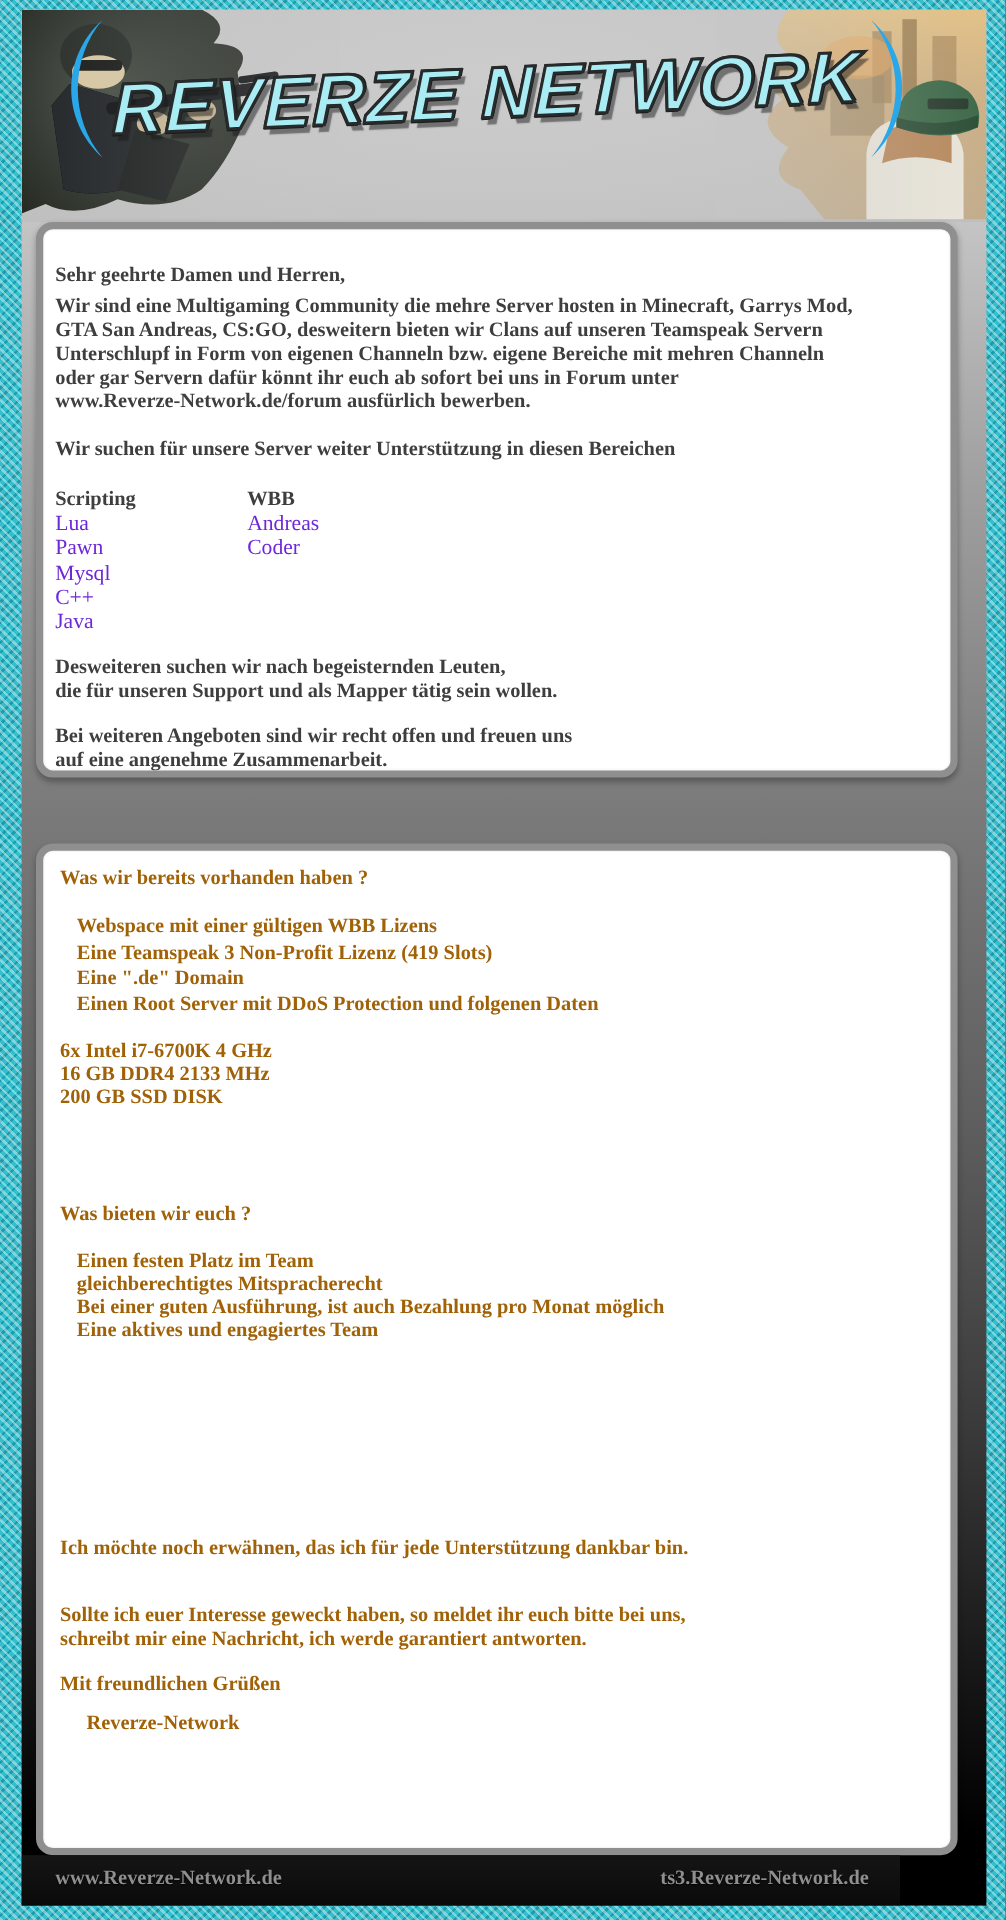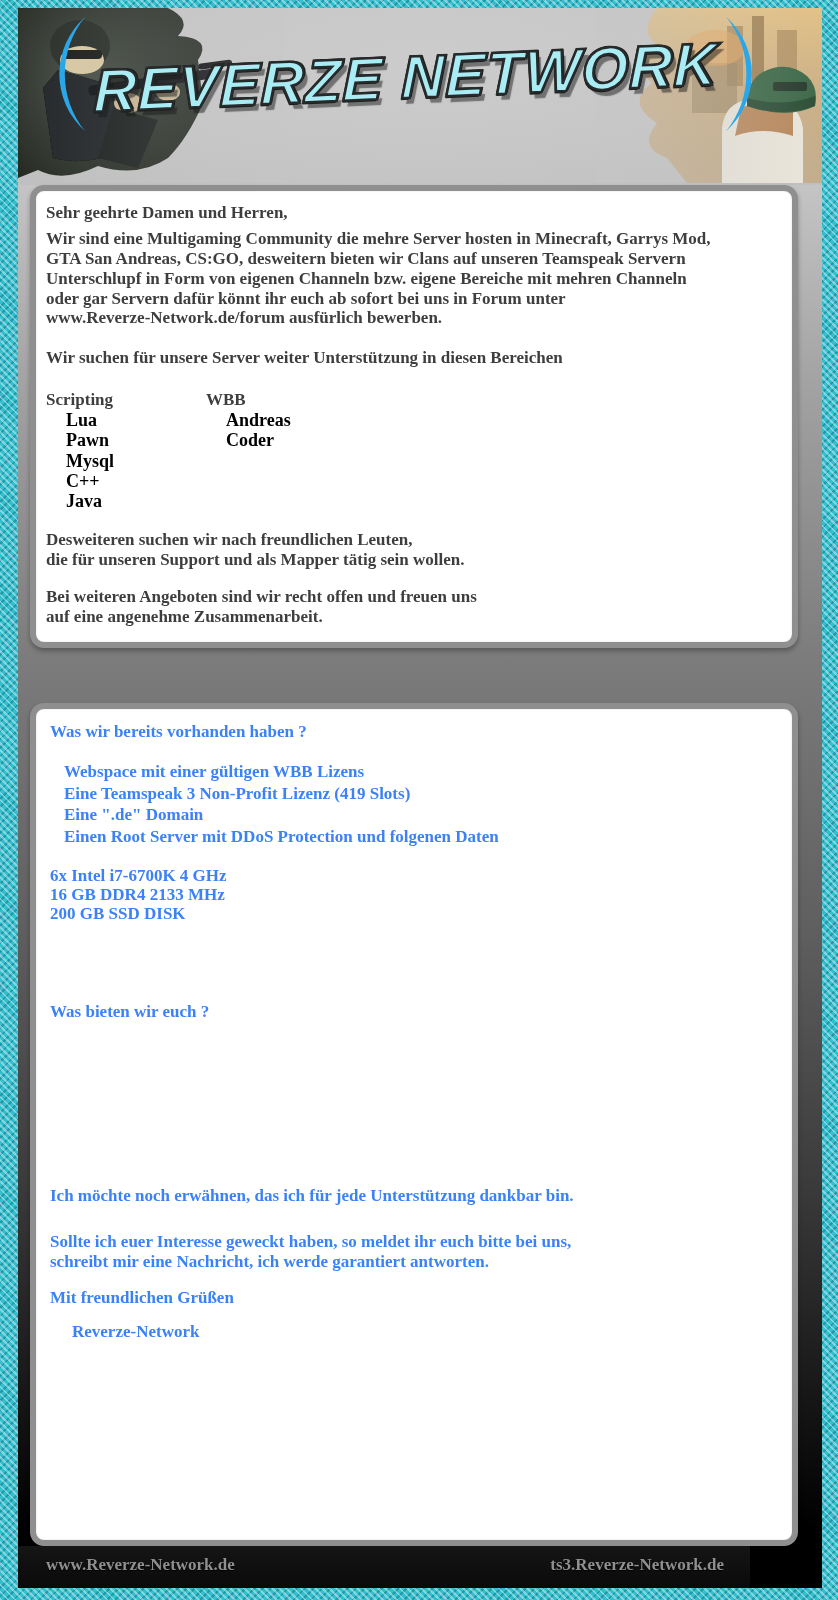--- a/index.html
+++ b/index.html
@@ -57,47 +57,47 @@
   .box{
     position:absolute;left:12px;width:768px;
     background:#ffffff;
     border:6px solid #8f8f8f;
     border-radius:14px;
     box-shadow:0 3px 5px rgba(0,0,0,.3), inset 0 0 2px rgba(0,0,0,.15);
     overflow:hidden;
   }
   .box1{
     top:177px;height:463px;
-    padding:12px 10px 10px 10px;
+    padding:28px 10px 10px 10px;
     color:#3e3e3e;
     font-weight:bold;font-size:17px;line-height:1.17;
   }
   .box2{
     top:695px;height:843px;
     padding:12px 14px 10px 14px;
-    color:#3b82f6;
+    color:#a16207;
     font-weight:bold;font-size:17px;line-height:1.28;
   }
   .lines{white-space:pre-line;}
   .greeting{margin-bottom:6px;}
   .search-heading{margin-top:20px;}
   .columns{display:flex;margin-top:22px;gap:20px;}
   .col1{width:140px;}
   .col-title{font-weight:bold;}
-  .col-items{font-weight:bold;font-size:18px;line-height:1.13;color:#000000;margin-left:20px;}
+  .col-items{font-weight:normal;font-size:18px;line-height:1.13;color:#6d28d9;}
   .note1{margin-top:18px;}
   .note2{margin-top:18px;}
 
   .indent{padding-left:14px;}
   .have-list{margin-top:18px;}
   .specs{margin-top:18px;line-height:1.12;}
   .q2{margin-top:78px;}
   .offer-list{margin-top:18px;line-height:1.12;}
   .thanks{margin-top:162px;}
-  .contact{margin-top:26px;line-height:1.15;}
+  .contact{margin-top:36px;line-height:1.15;}
   .closing{margin-top:16px;}
   .sig-name{margin-top:12px;padding-left:22px;}
   .sig-role{padding-left:36px;}
 
   
   .footer{
     position:absolute;left:0;bottom:0;width:732px;height:42px;
     background:linear-gradient(180deg,#151515,#0a0a0a);
     display:flex;align-items:center;justify-content:space-between;
     padding:0 26px 4px 28px;
@@ -194,37 +194,41 @@
 C++
 Java</div>
         </div>
         <div class="col2">
           <div class="col-title">WBB</div>
           <div class="col-items lines">Andreas
 Coder</div>
         </div>
       </div>
 
-      <div class="note1 lines">Desweiteren suchen wir nach freundlichen Leuten,
+      <div class="note1 lines">Desweiteren suchen wir nach begeisternden Leuten,
 die für unseren Support und als Mapper tätig sein wollen.</div>
       <div class="note2 lines">Bei weiteren Angeboten sind wir recht offen und freuen uns
 auf eine angenehme Zusammenarbeit.</div>
     </div>
 
     <div class="box box2">
       <div>Was wir bereits vorhanden haben ?</div>
       <div class="have-list lines indent">Webspace mit einer gültigen WBB Lizens
 Eine Teamspeak 3 Non-Profit Lizenz (419 Slots)
 Eine ".de" Domain
 Einen Root Server mit DDoS Protection und folgenen Daten</div>
       <div class="specs lines">6x Intel i7-6700K 4 GHz
 16 GB DDR4 2133 MHz
 200 GB SSD DISK</div>
 
       <div class="q2">Was bieten wir euch ?</div>
+      <div class="offer-list lines indent">Einen festen Platz im Team
+gleichberechtigtes Mitspracherecht
+Bei einer guten Ausführung, ist auch Bezahlung pro Monat möglich
+Eine aktives und engagiertes Team</div>
 
       <div class="thanks">Ich möchte noch erwähnen, das ich für jede Unterstützung dankbar bin.</div>
       <div class="contact lines">Sollte ich euer Interesse geweckt haben, so meldet ihr euch bitte bei uns,
 schreibt mir eine Nachricht, ich werde garantiert antworten.</div>
       <div class="closing">Mit freundlichen Grüßen</div>
       <div class="sig-name">Reverze-Network</div>
     </div>
 
     <div class="footer">
       <div>www.Reverze-Network.de</div>

